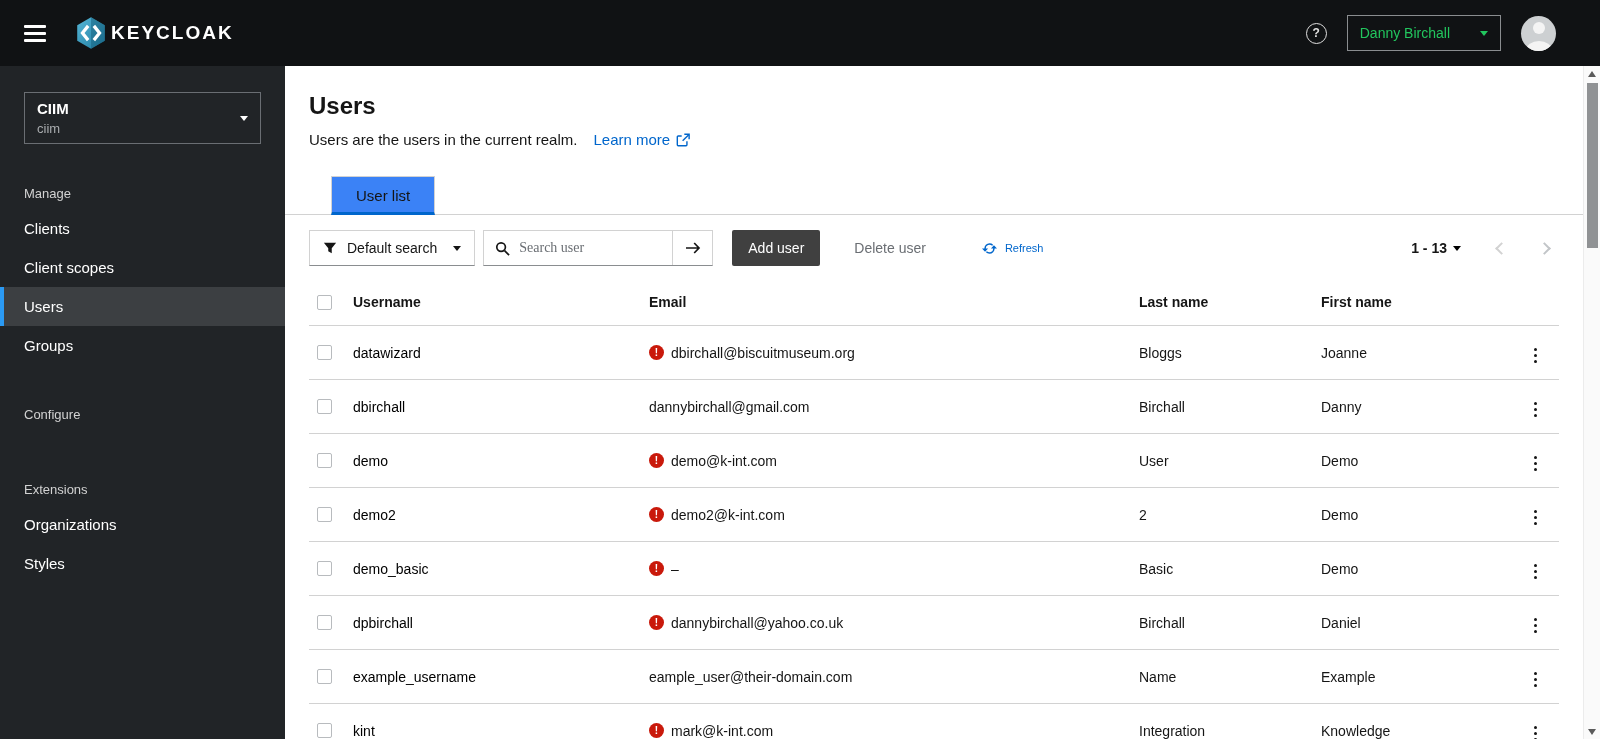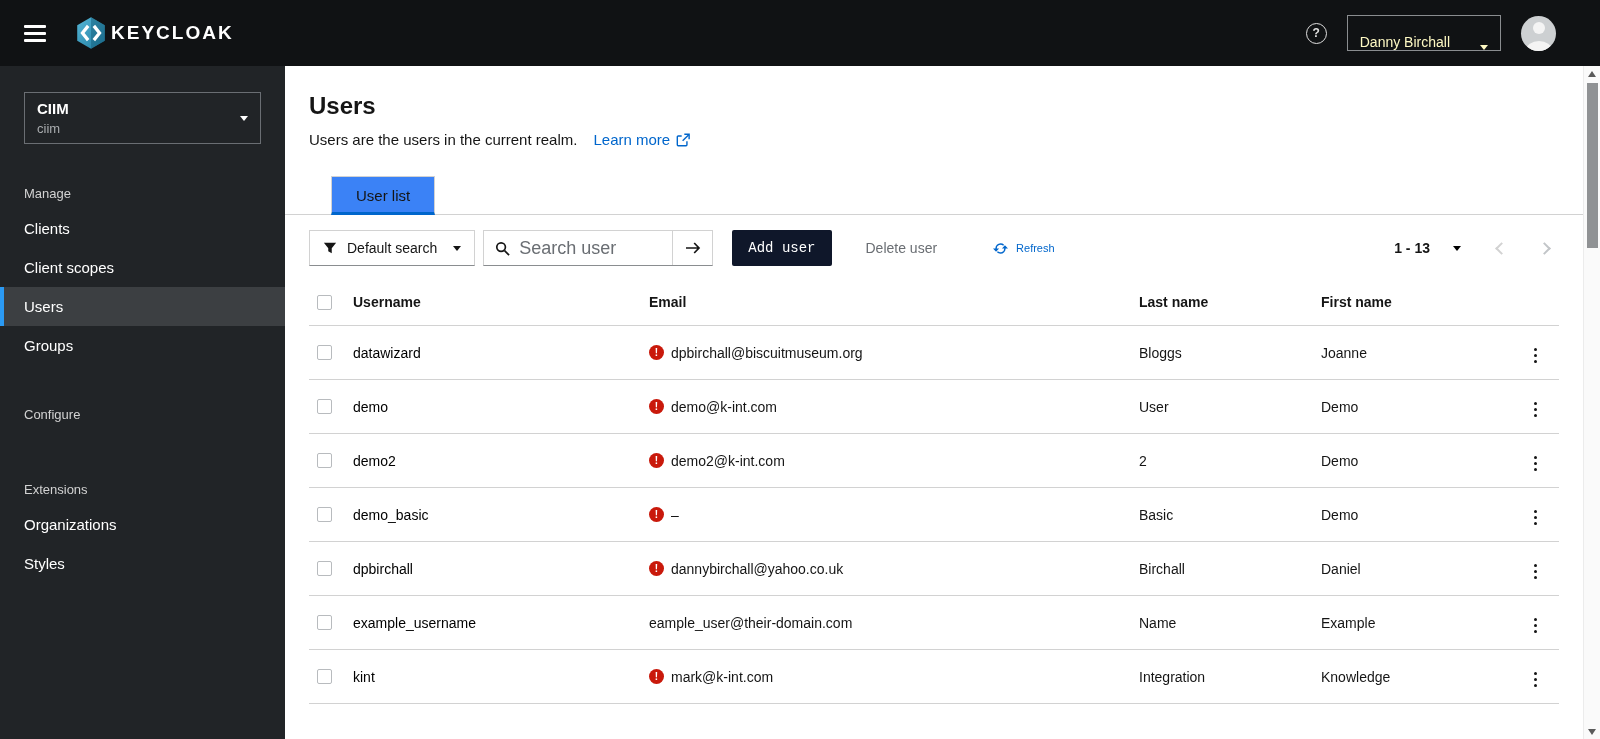--- a/index.html
+++ b/index.html
@@ -9,21 +9,21 @@
   .app { display: flex; flex-direction: column; width: 1600px; height: 739px; }
 
   
   .masthead { height: 66px; background: #101214; display: flex; align-items: center; padding: 0 24px; flex-shrink: 0; }
   .hamburger { width: 22px; display: flex; flex-direction: column; gap: 4px; background: none; border: none; cursor: pointer; padding: 0; }
   .hamburger span { height: 3px; background: #fff; border-radius: 1px; display: block; }
   .brand { display: flex; align-items: center; margin-left: 26px; gap: 1px; }
   .brand-text { color: #fff; font-size: 19px; font-weight: 700; letter-spacing: 2px; }
   .mast-right { margin-left: auto; display: flex; align-items: center; gap: 20px; }
   .help-btn { width: 21px; height: 21px; border-radius: 50%; border: 1.5px solid #e0e0e0; color: #e0e0e0; background: none; font-size: 12px; font-weight: 700; display: flex; align-items: center; justify-content: center; cursor: pointer; }
-  .user-dropdown { border: 1px solid #8a8d90; color: #fef9c3; background: none; height: 36px; padding: 0 12px; display: flex; align-items: flex-end; gap: 30px; font-size: 14px; cursor: pointer; }
+  .user-dropdown { border: 1px solid #8a8d90; color: #22c55e; background: none; height: 36px; padding: 0 12px; display: flex; align-items: center; gap: 30px; font-size: 14px; cursor: pointer; }
   .caret-down { width: 0; height: 0; border-left: 4px solid transparent; border-right: 4px solid transparent; border-top: 5px solid currentColor; display: inline-block; }
   .avatar { width: 35px; height: 35px; border-radius: 50%; background: #cdd0d2; position: relative; overflow: hidden; flex-shrink: 0; margin-right: 20px; }
   .avatar::before { content: ""; position: absolute; top: 6px; left: 50%; transform: translateX(-50%); width: 12px; height: 12px; border-radius: 50%; background: #f4f4f4; }
   .avatar::after { content: ""; position: absolute; bottom: -8px; left: 50%; transform: translateX(-50%); width: 26px; height: 18px; border-radius: 50%; background: #f4f4f4; }
 
   
   .layout { flex: 1; display: flex; min-height: 0; }
 
   
   .sidebar { width: 285px; background: #212427; flex-shrink: 0; color: #fff; overflow: hidden; }
@@ -44,28 +44,28 @@
   .learn-more { color: #0066cc; text-decoration: none; display: inline-flex; align-items: center; gap: 6px; font-size: 15px; cursor: pointer; justify-content: space-between; }
 
   .tabs { margin-top: 28px; padding-left: 46px; border-bottom: 1px solid #d2d2d2; display: flex; }
   .tab { background: #3b82f6; border: 1px solid #d2d2d2; border-bottom: 3px solid #0066cc; margin-bottom: -1px; padding: 10px 24px 8px; font-size: 15px; color: #151515; cursor: pointer; }
 
   
   .toolbar { display: flex; align-items: center; padding: 15px 24px 13px; }
   .filter-select { display: flex; align-items: center; gap: 10px; border: 1px solid #d2d2d2; border-bottom-color: #8a8d90; background: #fff; height: 36px; padding: 0 13px; font-size: 14px; cursor: pointer; color: #151515; }
   .search-group { display: flex; align-items: stretch; border: 1px solid #d2d2d2; border-bottom-color: #8a8d90; height: 36px; margin-left: 8px; background: #fff; }
   .search-icon-wrap { display: flex; align-items: center; padding-left: 11px; }
-  .search-input { border: none; outline: none; padding: 0 10px 0 9px; font-size: 18px; width: 162px; font-family: Liberation Sans, sans-serif; color: #151515; }
+  .search-input { border: none; outline: none; padding: 0 10px 0 9px; font-size: 14px; width: 162px; font-family: Liberation Serif, serif; color: #151515; }
   .search-input::placeholder { color: #6a6e73; }
   .search-submit { width: 40px; border: none; border-left: 1px solid #d2d2d2; background: #fff; display: flex; align-items: center; justify-content: center; cursor: pointer; }
-  .btn-primary { margin-left: 19px; background: #0f172a; color: #fff; border: none; height: 36px; padding: 0 16px; font-size: 14px; border-radius: 2px; cursor: pointer; font-family: Liberation Mono, monospace; }
+  .btn-primary { margin-left: 19px; background: #404040; color: #fff; border: none; height: 36px; padding: 0 16px; font-size: 14px; border-radius: 2px; cursor: pointer; font-family: Liberation Sans, sans-serif; }
   .btn-plain-disabled { margin-left: 18px; background: none; border: none; color: #6a6e73; font-size: 14px; padding: 0 16px; height: 36px; font-family: "Liberation Sans", sans-serif; }
   .refresh-link { margin-left: 40px; display: flex; align-items: center; gap: 8px; color: #0066cc; background: none; border: none; font-size: 11px; cursor: pointer; font-family: "Liberation Sans", sans-serif; }
   .pagination { margin-left: auto; display: flex; align-items: center; }
-  .pag-range-toggle { display: flex; align-items: center; gap: 23px; background: none; border: none; cursor: pointer; font-family: "Liberation Sans", sans-serif; text-align: center; }
+  .pag-range-toggle { display: flex; align-items: center; gap: 6px; background: none; border: none; cursor: pointer; font-family: "Liberation Sans", sans-serif; text-align: center; }
   .pag-range { font-size: 14px; font-weight: 700; color: #151515; }
   .pag-nav { display: flex; align-items: center; gap: 30px; margin-left: 34px; margin-right: 8px; }
   .chevron { width: 9px; height: 9px; border-style: solid; border-width: 2px 2px 0 0; display: inline-block; }
   .chevron.left  { transform: rotate(-135deg); border-color: #d2d2d2; }
   .chevron.right { transform: rotate(45deg);  border-color: #c2c5c8; }
 
   
   .table-wrap { padding: 0 24px; flex: 1; overflow: hidden; }
   table { width: 100%; border-collapse: collapse; table-layout: fixed; }
   th { font-size: 14px; font-weight: 700; text-align: left; padding: 15px 8px; border-bottom: 1px solid #d2d2d2; color: #151515; }
@@ -237,34 +237,55 @@
           </thead>
           <tbody>
   <tr>
     <td>
                   <input type="checkbox" style="">
                 </td>
     <td><a href="#" class="user-link">datawizard</a></td>
     <td>
       <span class="email-cell">
         <span class="warn-icon">!</span>
-        <span>dpbirchall@biscuitmuseum.org</span>
+        <span>dbirchall@biscuitmuseum.org</span>
       </span>
     </td>
     <td>Bloggs</td>
     <td>Joanne</td>
     <td class="cell-kebab">
       <button class="kebab">
                     <i></i>
                     <i></i>
                     <i></i>
                   </button>
     </td>
   </tr>
 
+  <tr>
+    <td>
+                  <input type="checkbox" style="">
+                </td>
+    <td><a href="#" class="user-link">dbirchall</a></td>
+    <td>
+      <span class="email-cell">
+
+        <span>dannybirchall@gmail.com</span>
+      </span>
+    </td>
+    <td>Birchall</td>
+    <td>Danny</td>
+    <td class="cell-kebab">
+      <button class="kebab">
+                    <i></i>
+                    <i></i>
+                    <i></i>
+                  </button>
+    </td>
+  </tr>
 
   <tr>
     <td>
                   <input type="checkbox" style="">
                 </td>
     <td><a href="#" class="user-link">demo</a></td>
     <td>
       <span class="email-cell">
         <span class="warn-icon">!</span>
         <span>demo@k-int.com</span>

